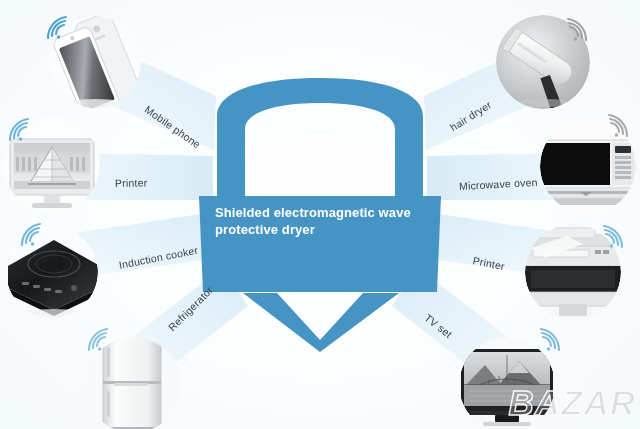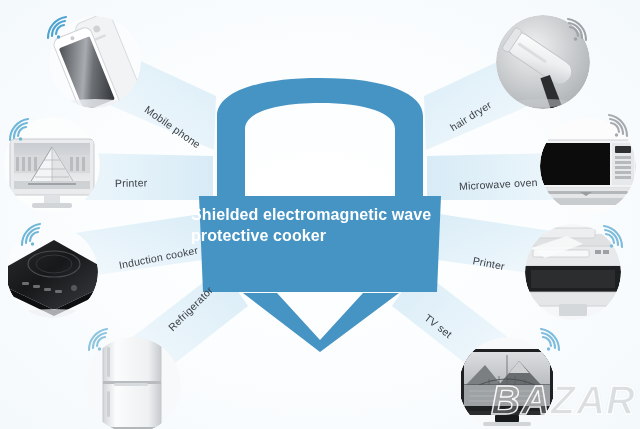--- a/index.html
+++ b/index.html
@@ -30,33 +30,33 @@
     font-size:10.5px;
     font-family:"Liberation Sans", sans-serif;
     white-space:nowrap;
     letter-spacing:.2px;
     transform-origin:left center;
   }
 
   
   .shield-text{
     position:absolute;
-    left:191px;top:204px;width:248px;
+    left:215px;top:204px;width:248px;
     color:#ffffff;
-    font-size:16px;
+    font-size:13px;
     font-weight:bold;
     line-height:1.34;
     letter-spacing:.1px;
     font-family:"Liberation Sans", sans-serif;
   }
 
   
   .watermark{
     position:absolute;right:4px;bottom:6px;
-    font-size:40px;font-weight:bold;font-style:italic;
+    font-size:35px;font-weight:bold;font-style:italic;
     font-family:"Liberation Sans", sans-serif;
     color:rgba(255,255,255,0);
     -webkit-text-stroke:1.4px rgba(255,255,255,.92);
     letter-spacing:1px;
     text-shadow:0 0 2px rgba(170,170,170,.35);
     pointer-events:none;
   }
 </style>
 </head>
 <body>
@@ -134,21 +134,21 @@
                Z"></path>
 
       <path d="M 199,196 L 441,196 L 437,292 L 203,292 Z"></path>
 
       <path d="M 243,293 L 277,293 L 320,340 L 363,293 L 399,293 L 320,352 Z"></path>
     </g>
   </svg>
 
   <div class="shield-text">
     <div>Shielded electromagnetic wave</div>
-    <div>protective cooker</div>
+    <div>protective dryer</div>
   </div>
 
   <div class="device" style="left:49px;top:16px;width:92px;height:92px;">
     <svg class="disc" viewBox="0 0 92 92">
       <defs>
         <clipPath id="c1">
             <circle cx="46" cy="46" r="46"></circle>
           </clipPath>
         <linearGradient id="scr1" x1="0" y1="0" x2="1" y2="1">
           <stop offset="0%" stop-color="#4c4f53"></stop>

